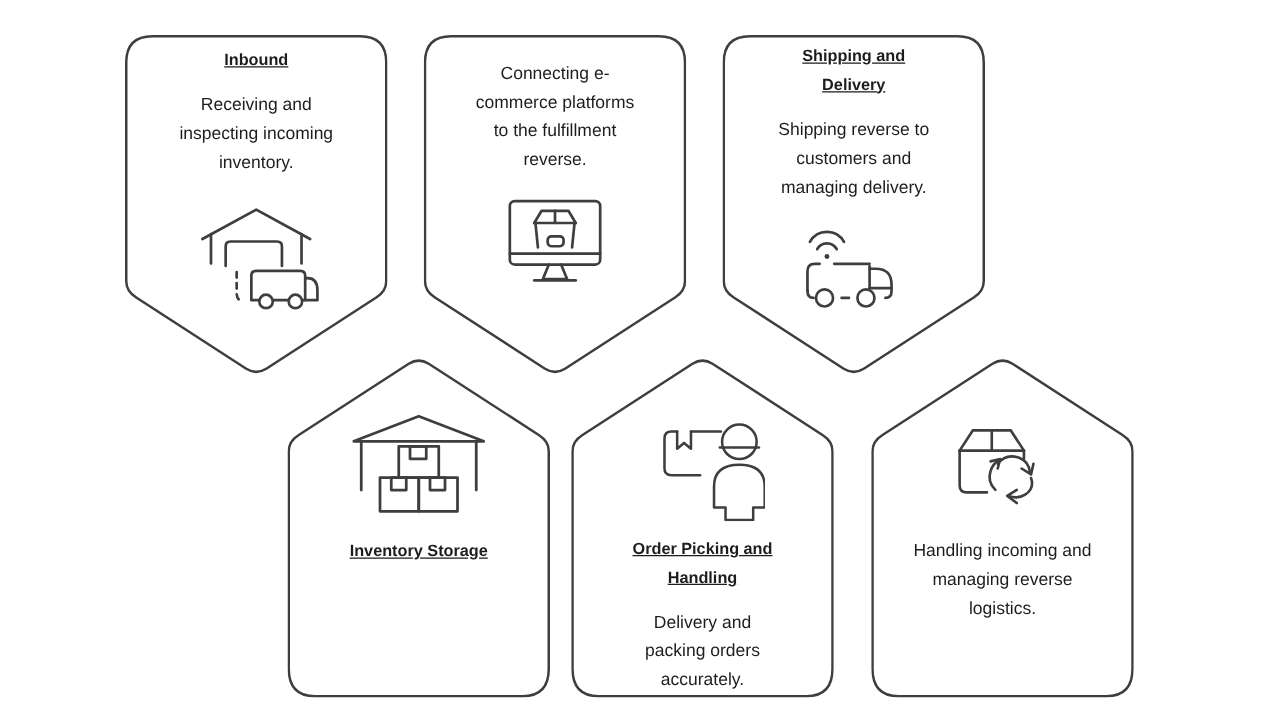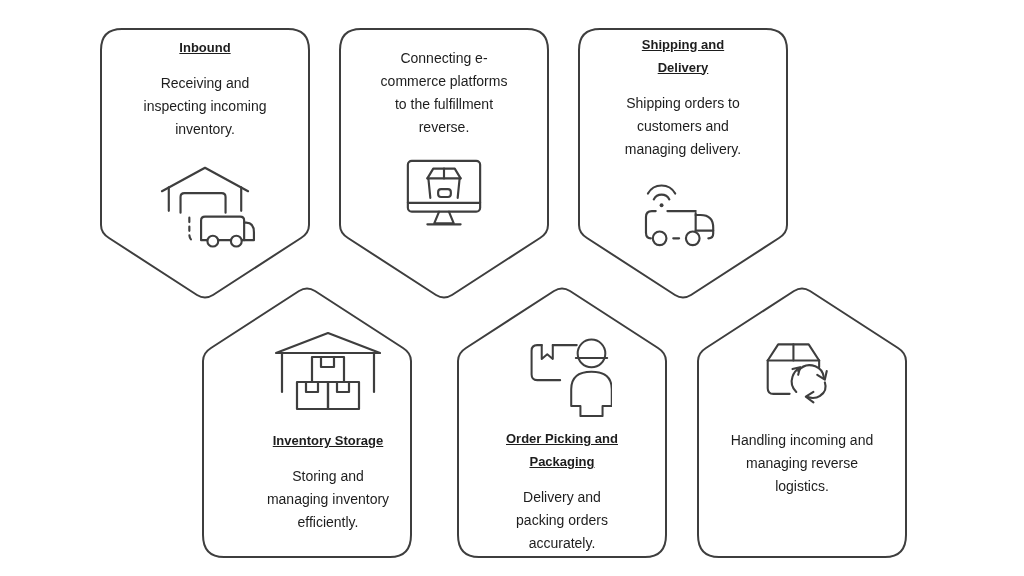--- a/index.html
+++ b/index.html
@@ -79,21 +79,21 @@
     </div>
   </div>
 
   <div class="card card-top" style="left:578px;top:28px;height:274px;">
     <svg class="shape" width="210" height="274" viewBox="0 0 210 274">
       <path d="M22,1 H188 Q209,1 209,22 V197 Q209,205 201,210 L113,267 Q105,272 97,267 L9,210 Q1,205 1,197 V22 Q1,1 22,1 Z"></path>
     </svg>
     <div class="content">
       <h3 class="card-title">Shipping and
 Delivery</h3>
-      <p class="card-body">Shipping orders to
+      <p class="card-body">Shipping reverse to
 customers and
 managing delivery.</p>
       <div class="icon-box">
         <svg class="icon" width="96" height="76" viewBox="0 0 98 78">
           <path d="M13,18 A16,16 0 0 1 41,18"></path>
           <path d="M19,24 A9,9 0 0 1 35,24"></path>
           <circle cx="27" cy="30" r="2" fill="#3e3e3e" stroke="none"></circle>
           <path d="M11,58 V42 Q11,36 17,36 H21"></path>
           <path d="M33,36 H62"></path>
           <path d="M62,38 V56"></path>
@@ -101,62 +101,59 @@
           <path d="M62,40 H67 Q80,40 80,53 V59 Q80,64 75,64"></path>
           <path d="M62,56 H80"></path>
           <circle cx="25" cy="64" r="7" fill="#ffffff"></circle>
           <circle cx="59" cy="64" r="7" fill="#ffffff"></circle>
           <path d="M39,64 H45"></path>
         </svg>
       </div>
     </div>
   </div>
 
-  <div class="card card-bottom" style="left:202px;top:283px;height:275px;padding-left:21px;">
+  <div class="card card-bottom" style="left:230px;top:283px;height:275px;">
     <svg class="shape" width="210" height="275" viewBox="0 0 210 275">
       <path d="M97,8 Q105,3 113,8 L201,65 Q209,70 209,78 V252 Q209,274 188,274 H22 Q1,274 1,252 V78 Q1,70 9,65 L97,8 Z"></path>
     </svg>
     <div class="content">
       <div class="icon-box">
         <svg class="icon" width="118" height="90" viewBox="0 0 118 90">
           <path d="M7,27 L59,7 L111,27 Z"></path>
           <path d="M13,27 V66"></path>
           <path d="M105,27 V66"></path>
           <rect x="43" y="31" width="32" height="25"></rect>
           <rect x="52" y="31" width="13" height="10"></rect>
           <rect x="28" y="56" width="31" height="27"></rect>
           <rect x="59" y="56" width="31" height="27"></rect>
           <rect x="37" y="56" width="12" height="10"></rect>
           <rect x="68" y="56" width="12" height="10"></rect>
         </svg>
       </div>
       <h3 class="card-title">Inventory Storage</h3>
-      <p class="card-body">Storing and
-managing inventory
-efficiently.</p>
     </div>
   </div>
 
   <div class="card card-bottom" style="left:457px;top:283px;height:275px;">
     <svg class="shape" width="210" height="275" viewBox="0 0 210 275">
       <path d="M97,8 Q105,3 113,8 L201,65 Q209,70 209,78 V252 Q209,274 188,274 H22 Q1,274 1,252 V78 Q1,70 9,65 L97,8 Z"></path>
     </svg>
     <div class="content">
       <div class="icon-box">
         <svg class="icon" width="100" height="94" viewBox="0 0 108 102">
           <path d="M32,24 H27 Q21,24 21,30 V56 Q21,62 27,62 H52"></path>
           <path d="M44,24 H70"></path>
           <path d="M32,24 V39 L38,34 L44,39 V24"></path>
           <circle cx="86" cy="33" r="15"></circle>
           <path d="M69,38 H103"></path>
           <path d="M64,90 V72 Q64,53 86,53 Q108,53 108,72 V90 H98 V101 H74 V90 Z"></path>
         </svg>
       </div>
       <h3 class="card-title">Order Picking and
-Packaging</h3>
+Handling</h3>
       <p class="card-body">Delivery and
 packing orders
 accurately.</p>
     </div>
   </div>
 
   <div class="card card-bottom" style="left:697px;top:283px;height:275px;">
     <svg class="shape" width="210" height="275" viewBox="0 0 210 275">
       <path d="M97,8 Q105,3 113,8 L201,65 Q209,70 209,78 V252 Q209,274 188,274 H22 Q1,274 1,252 V78 Q1,70 9,65 L97,8 Z"></path>
     </svg>

